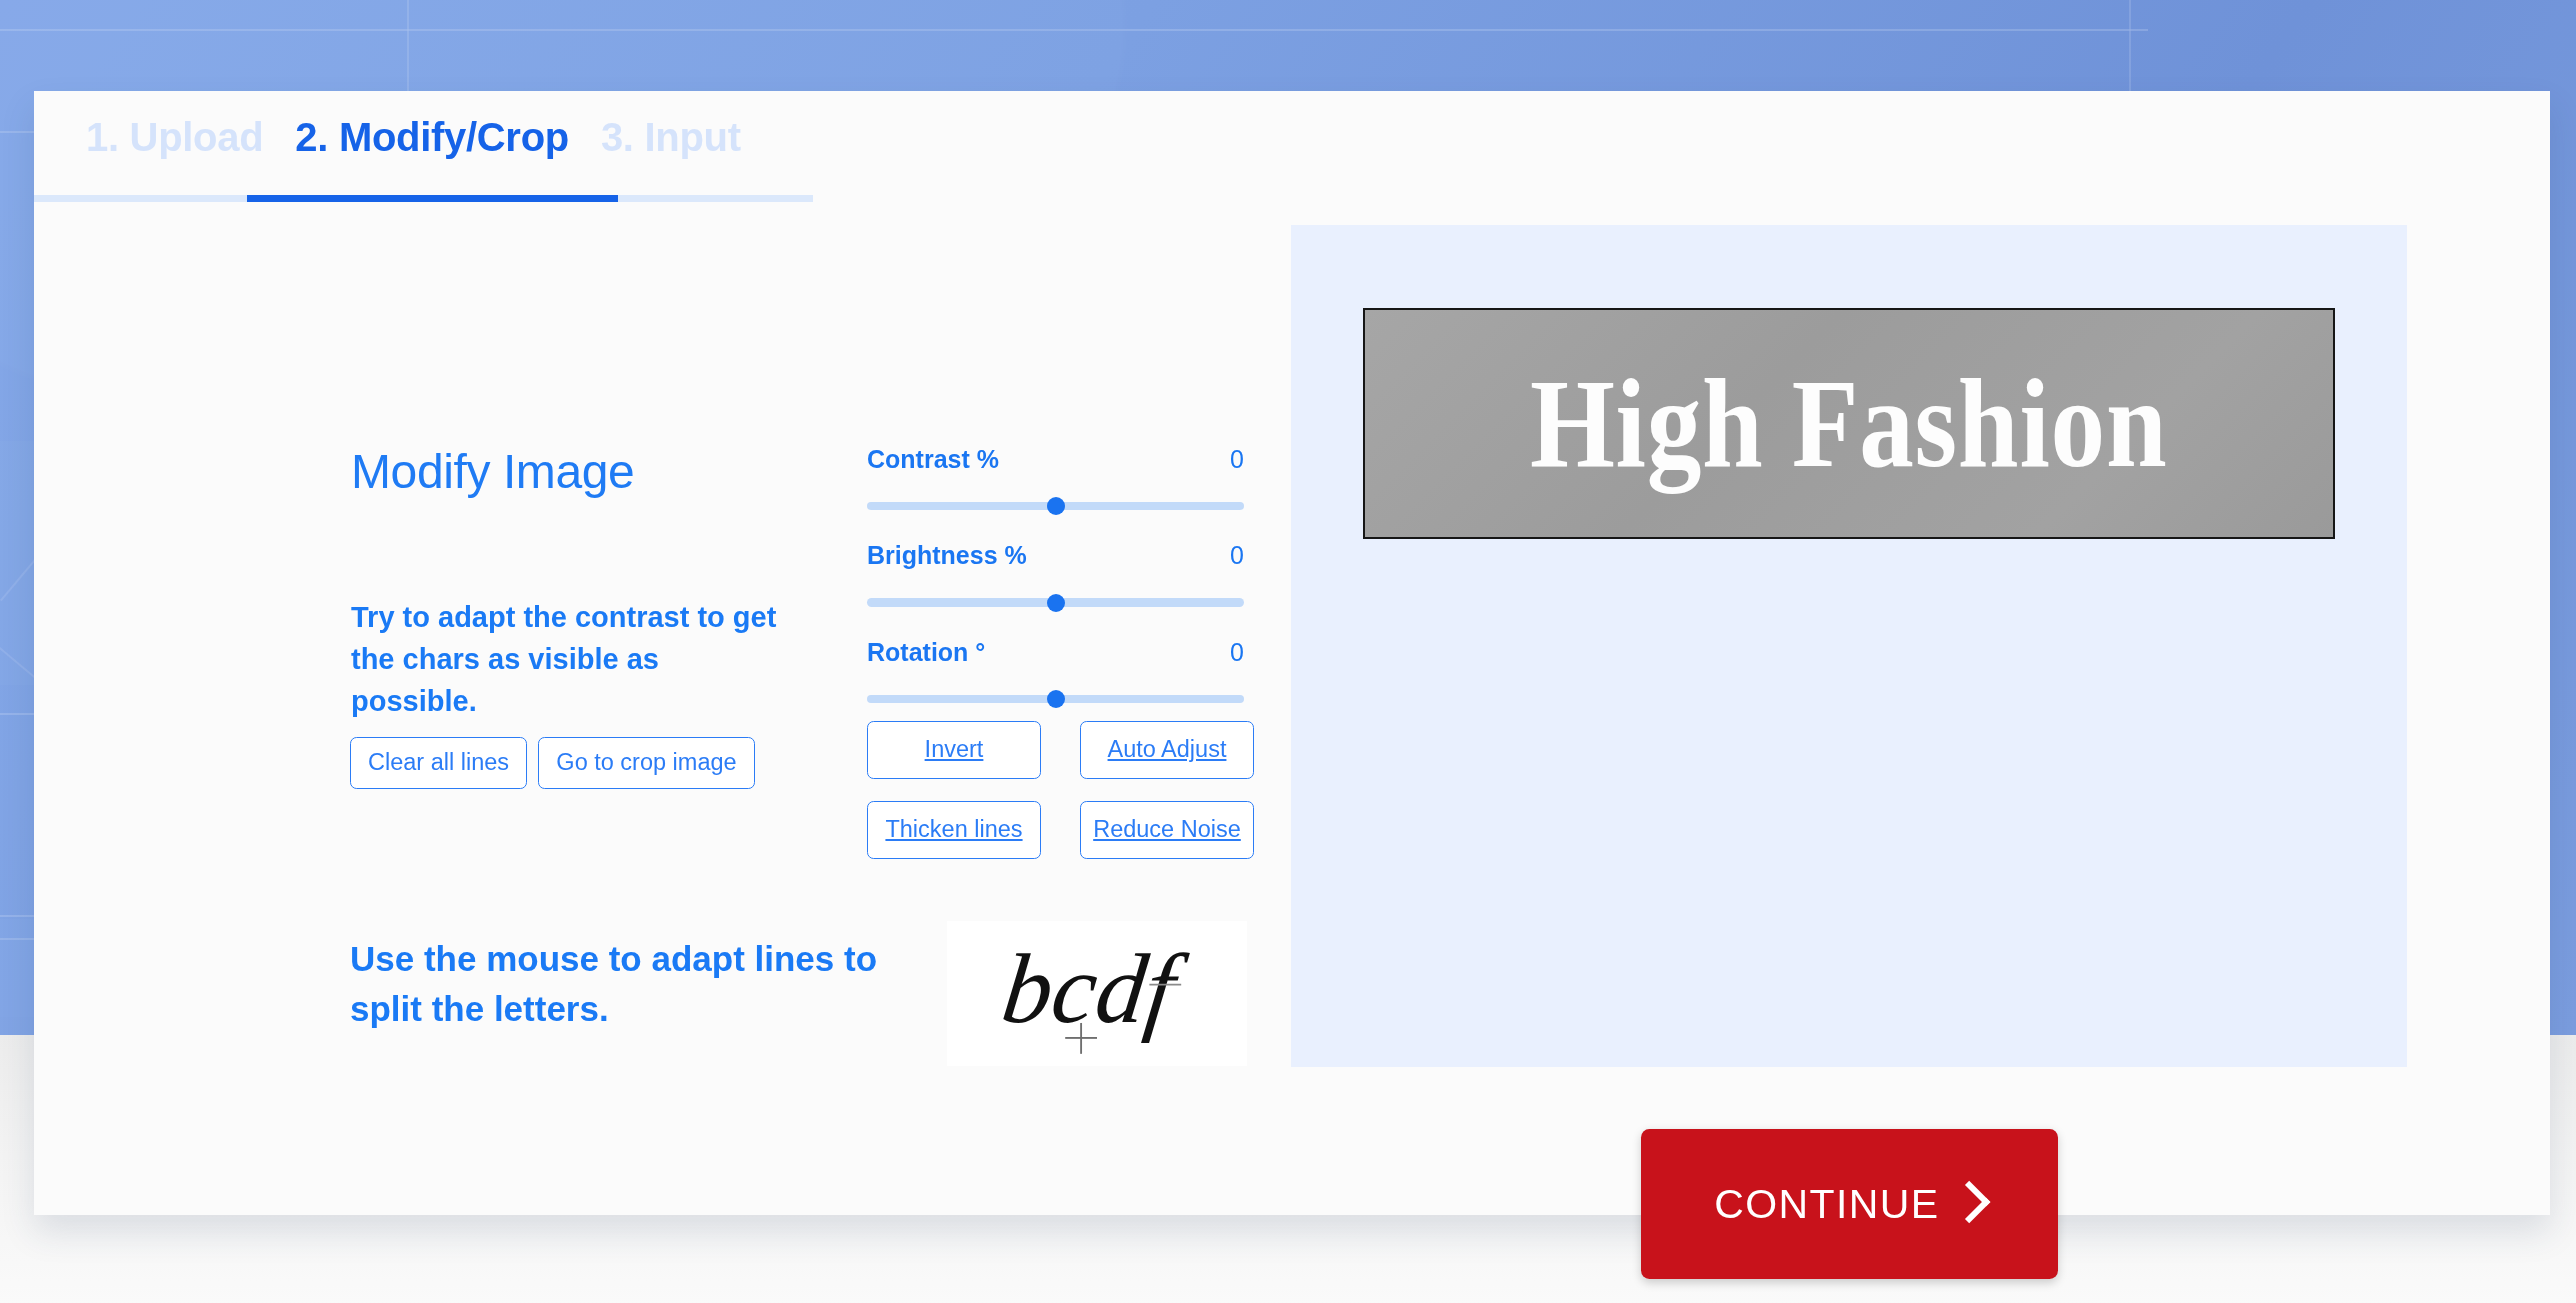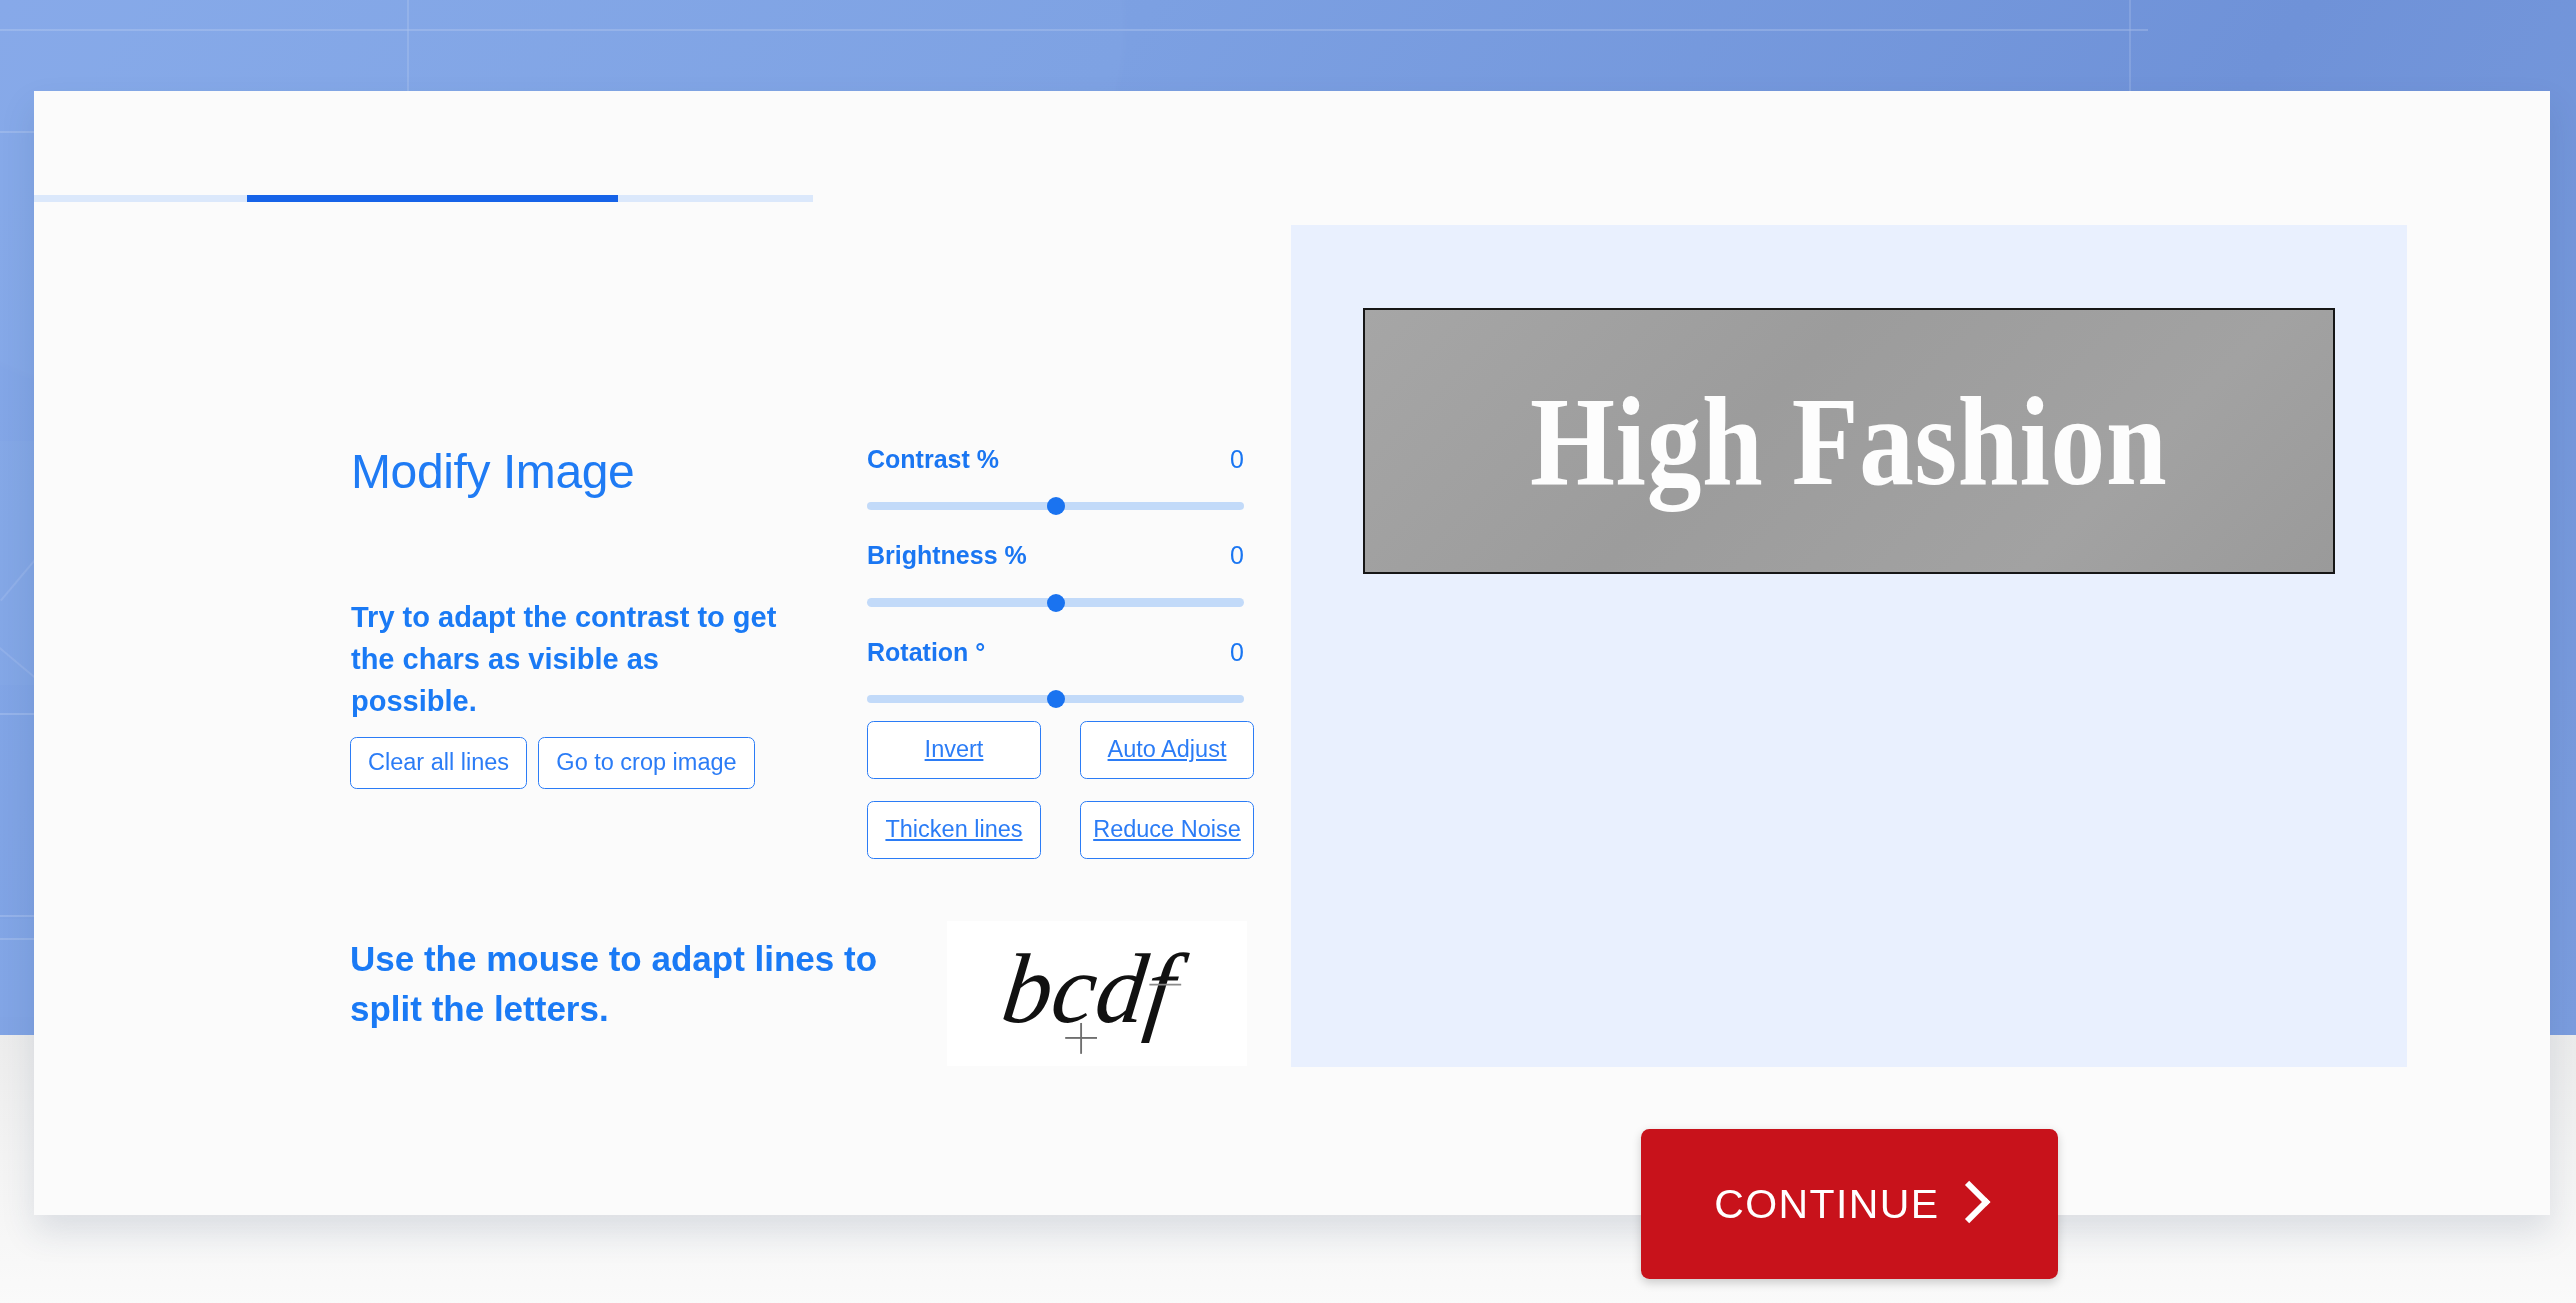--- a/index.html
+++ b/index.html
@@ -262,21 +262,21 @@
     top: 225px;
     width: 1116px;
     height: 842px;
     background: #e9f0fe;
   }
   .preview-image {
     position: absolute;
     left: 1363px;
     top: 308px;
     width: 972px;
-    height: 266px;
+    height: 231px;
     border: 2.8px solid #161616;
     box-sizing: border-box;
     background: linear-gradient(135deg, #a6a6a6 0%, #9c9c9c 40%, #a2a2a2 75%, #9a9a9a 100%);
     display: flex;
     align-items: center;
     justify-content: center;
     overflow: hidden;
   }
   .preview-image .txt {
     font-family: "Liberation Serif", serif;
@@ -342,20 +342,29 @@
       <div class="deco-line-h" style="left:0; top:915px; width:164px;"></div>
       <div class="deco-line-h" style="left:0; top:938px; width:164px;"></div>
       <div class="deco-line-h" style="left:0; top:713px; width:164px;"></div>
       <div class="deco-soft" style="left:-281px; top:-394px; width:1407px; height:844px;"></div>
     </div>
   </div>
   <div class="bg-grey"></div>
 
   <div class="card"></div>
 
+  <div class="tabs">
+    <div class="tab-row">
+      <div class="tab inactive">1. Upload</div>
+      <div class="tab-sp"></div>
+      <div class="tab active">2. Modify/Crop</div>
+      <div class="tab-sp"></div>
+      <div class="tab inactive">3. Input</div>
+    </div>
+  </div>
   <div class="tab-underline">
     <div class="seg pre"></div>
     <div class="seg active"></div>
     <div class="seg post"></div>
   </div>
 
   <div class="modify-title">Modify Image</div>
   <div class="modify-hint">Try to adapt the contrast to get the chars as visible as possible.</div>
 
   <div class="left-buttons">

